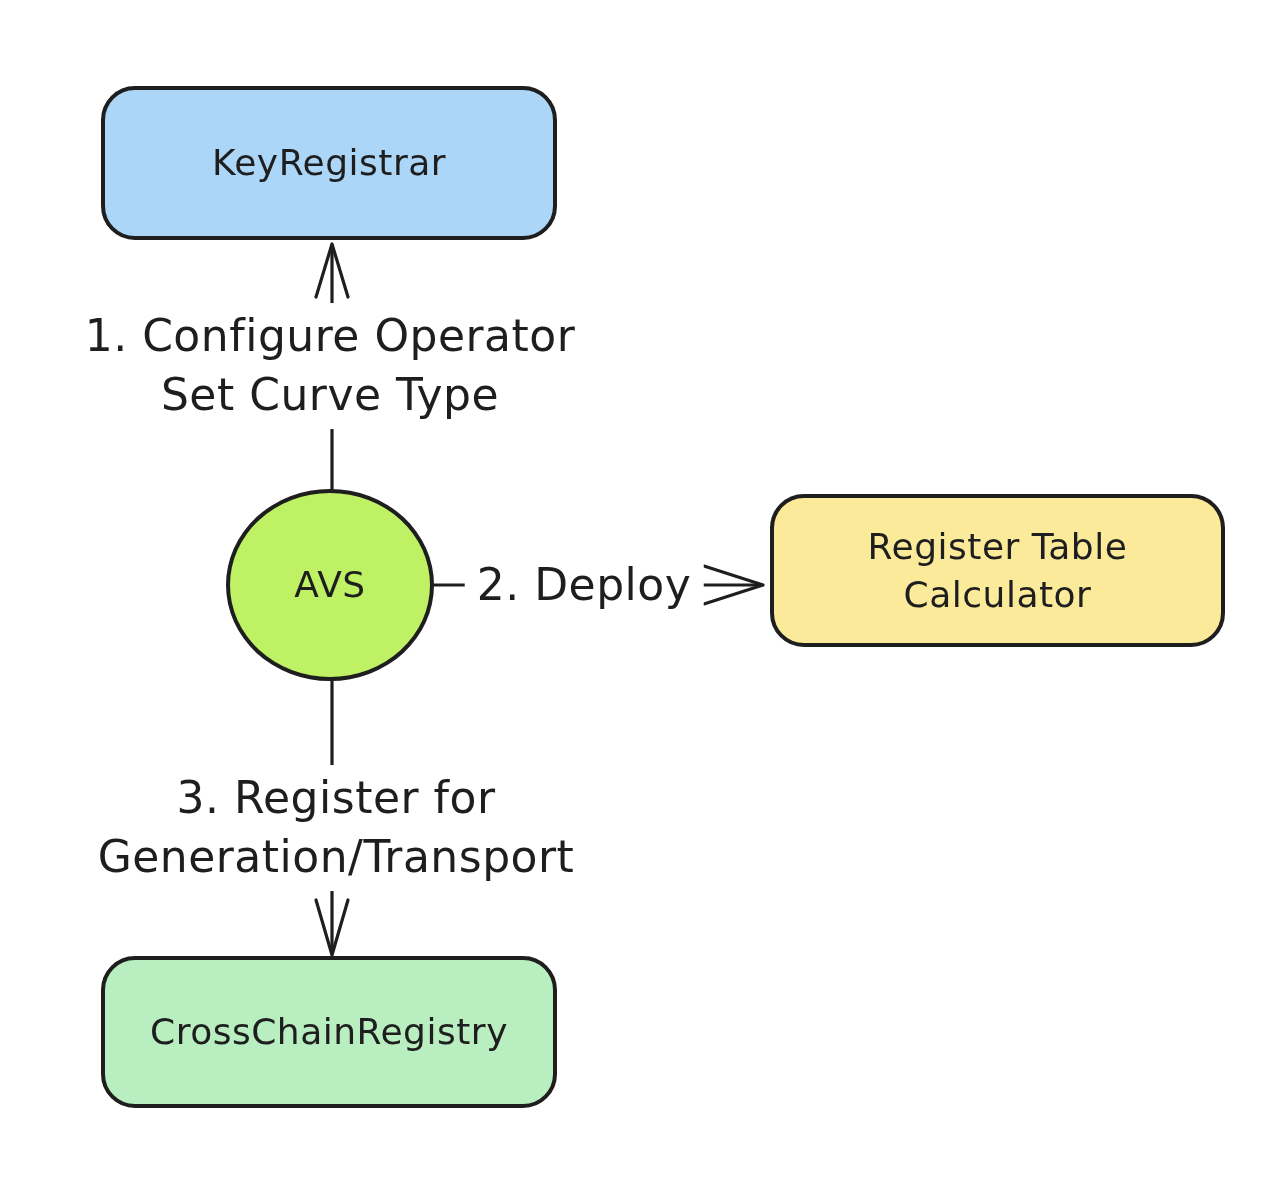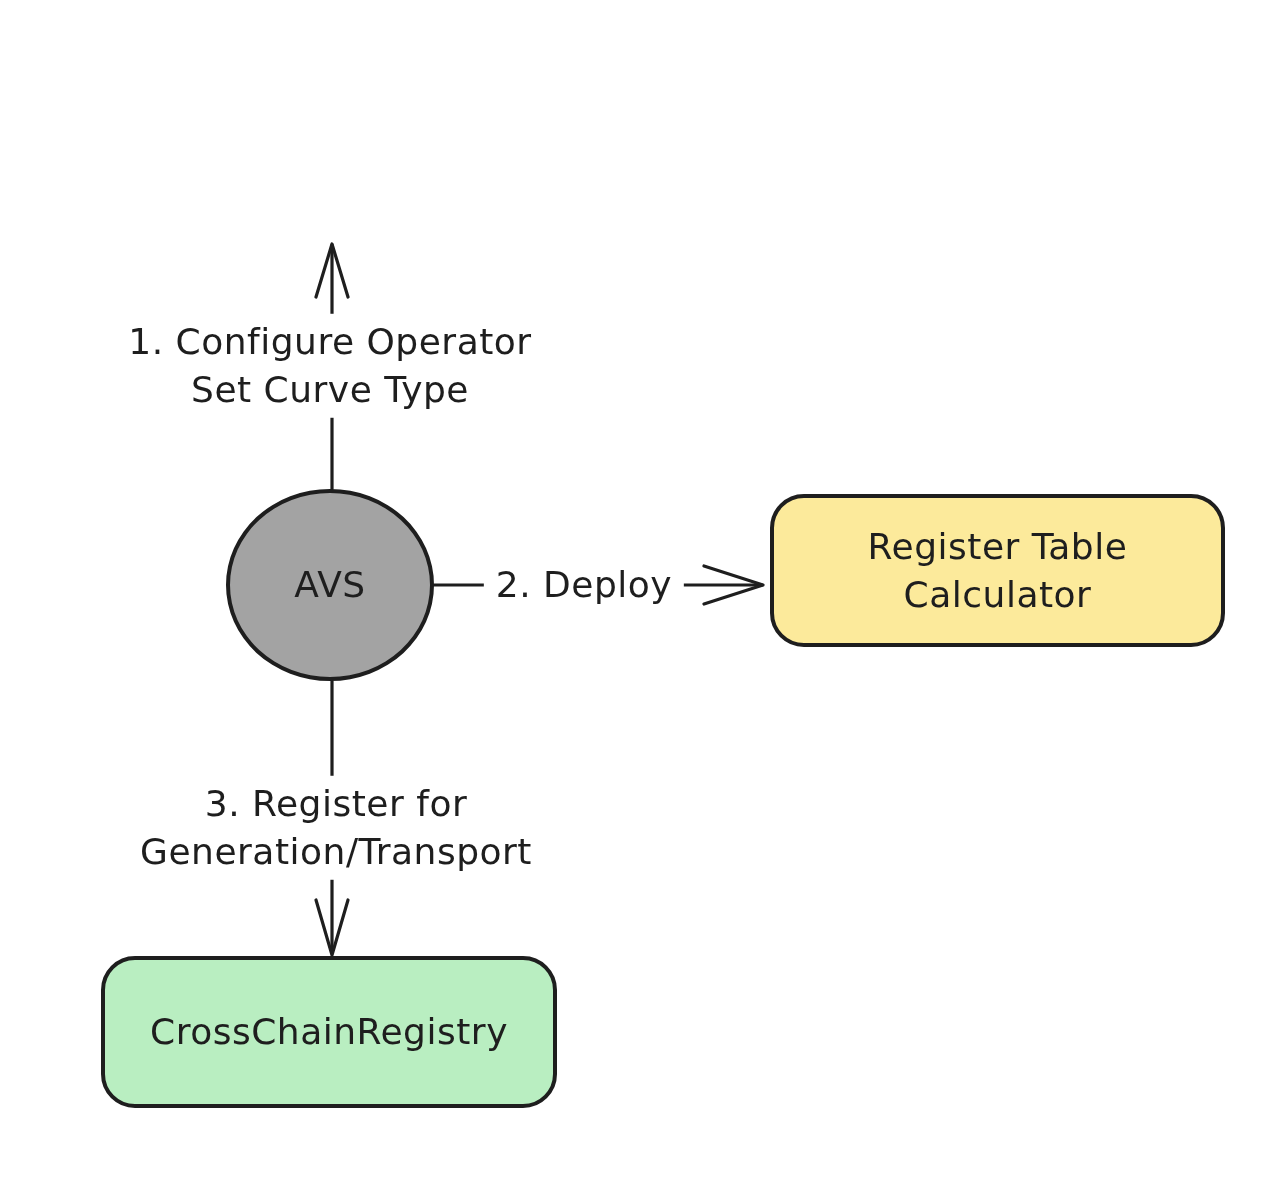--- a/index.html
+++ b/index.html
@@ -56,21 +56,21 @@
   .node-avs               { left: 226px; top: 489px; width: 208px; height: 192px; }
   .node-operator-table    { left: 770px; top: 494px; width: 455px; height: 153px; }
   .node-cross-chain       { left: 101px; top: 956px; width: 456px; height: 152px; }
   .edge-label {
     position: absolute;
     z-index: 3;
     transform: translate(-50%, -50%);
     background: #ffffff;
     padding: 4px 12px;
     text-align: center;
-    font-size: 36px;
+    font-size: 44px;
     letter-spacing: 0.5px;
     line-height: 1.34;
     white-space: pre-line;
   }
   .edge-label-configure { left: 330px; top: 366px; }
   .edge-label-deploy    { left: 584px; top: 585px; }
   .edge-label-register  { left: 336px; top: 816px; margin-top: 12px; }
 </style>
 </head>
 <body>
@@ -85,22 +85,25 @@
     <g>
       <line x1="434" y1="585" x2="762" y2="585"></line>
       <polyline points="704,566 763,585 704,604"></polyline>
     </g>
     <g>
       <line x1="332" y1="681" x2="332" y2="953"></line>
       <polyline points="316,900 332,955 348,900"></polyline>
     </g>
   </svg>
 
+  <div class="node rounded-rect node-key-registrar" style="background-color: rgb(171, 214, 248); border-color: rgb(30, 30, 30);">
+    <span>KeyRegistrar</span>
+  </div>
 
-  <div class="node ellipse node-avs" style="background-color: #a3a3a3; border-color: rgb(30, 30, 30);">
+  <div class="node ellipse node-avs" style="background-color: #bef264; border-color: rgb(30, 30, 30);">
     <span>AVS</span>
   </div>
 
   <div class="node rounded-rect node-operator-table" style="background-color: rgb(252, 234, 155); border-color: rgb(30, 30, 30);">
     <span>Register Table
 Calculator</span>
   </div>
 
   <div class="node rounded-rect node-cross-chain" style="background-color: rgb(185, 238, 193); border-color: rgb(30, 30, 30);">
     <span>CrossChainRegistry</span>

